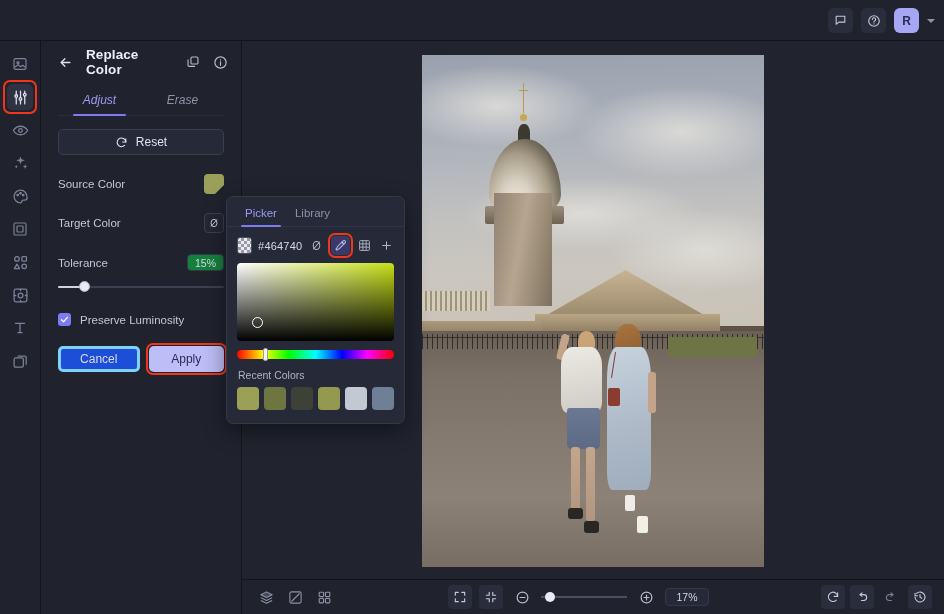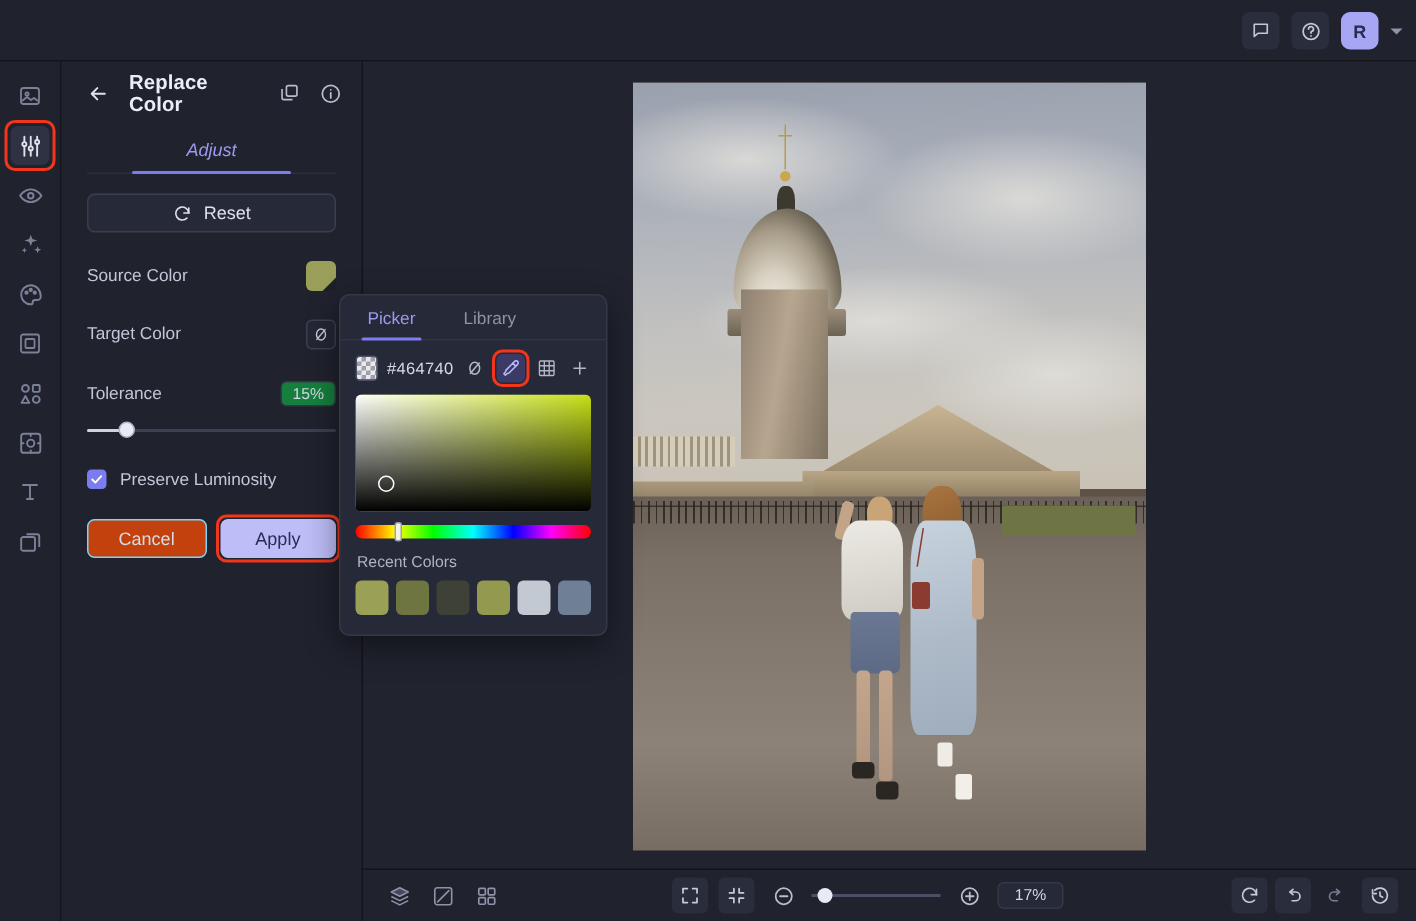--- a/index.html
+++ b/index.html
@@ -100,21 +100,21 @@
   .slider .fill { position: absolute; left: 0; top: 6px; height: 2px; background: #cfd3e0; border-radius: 2px; width: 16%; }
   .slider .knob {
     position: absolute; left: 16%; top: 1px; width: 11px; height: 11px; margin-left: -5.5px;
     border-radius: 50%; background: #e9ebf4; border: 1px solid #aeb2c4; cursor: pointer;
   }
   .chk-row { display: flex; align-items: center; gap: 9px; margin-top: 19px; }
   .chk { width: 13px; height: 13px; border-radius: 3px; background: #7b7cf0; display: flex; align-items: center; justify-content: center; cursor: pointer; }
   .chk-label { color: #c2c6d6; font-size: 11.5px; }
   .btn-row { display: flex; gap: 9px; margin-top: 20px; }
   .btn { flex: 1; height: 26px; border-radius: 5px; font-size: 12px; display: flex; align-items: center; justify-content: center; cursor: pointer; }
-  .btn.cancel { background: #c2410c; border: 1px solid #7dd3fc; color: #d8dbe6; }
+  .btn.cancel { background: #1d4ed8; border: 3px solid #7dd3fc; color: #d8dbe6; }
   .btn.apply { background: #bdbdf7; color: #2c2b57; }
   .apply-wrap { flex: 1; outline: 2.5px solid #f2361a; outline-offset: 1.5px; border-radius: 4px; display: flex; }
 
   
   .canvas {
     position: absolute; left: 242px; top: 41px; width: 702px; height: 538px;
     background: #21242f;
   }
   .photo {
     position: absolute; left: 180px; top: 14px; width: 342px; height: 512px;
@@ -171,21 +171,21 @@
   .p2-strap { position: absolute; left: 55.8%; top: 58%; width: 1.2px; height: 26px; background: #8a3c31; transform: rotate(9deg); }
   .p2-shoeL { position: absolute; left: 59.5%; top: 86%; width: 2.8%; height: 3%; background: #efece6; border-radius: 2px; }
   .p2-shoeR { position: absolute; left: 63%; top: 90%; width: 3%; height: 3.4%; background: #f2efe9; border-radius: 2px; }
 
   
   .picker {
     position: absolute; left: 226px; top: 196px; width: 179px; height: 228px;
     background: #262937; border: 1px solid #343848; border-radius: 7px;
     box-shadow: 0 7px 22px rgba(0,0,0,.45); z-index: 40;
   }
-  .pk-tabs { display: flex; gap: 16px; padding: 8px 10px 0 10px; border-bottom: 1px solid #313547; }
+  .pk-tabs { display: flex; gap: 2px; padding: 8px 10px 0 10px; border-bottom: 1px solid #313547; }
   .pk-tab { font-size: 11.5px; color: #8d92a6; padding: 2px 8px 7px; cursor: pointer; position: relative; }
   .pk-tab.active { color: #9a9bf0; }
   .pk-tab.active:after { content: ""; position: absolute; left: 4px; right: 4px; bottom: -1px; height: 2px; background: #7c7df0; border-radius: 2px; }
   .pk-hexrow { display: flex; align-items: center; gap: 6px; padding: 9px 9px 0 10px; }
   .checker {
     width: 17px; height: 17px; border-radius: 3px; border: 1px solid #4a4f63;
     background-image: linear-gradient(45deg,#9a9aa5 25%,transparent 25%,transparent 75%,#9a9aa5 75%),
                       linear-gradient(45deg,#9a9aa5 25%,#e9e9ef 25%,#e9e9ef 75%,#9a9aa5 75%);
     background-size: 6px 6px; background-position: 0 0, 3px 3px; cursor: pointer;
   }
@@ -345,20 +345,21 @@
         <svg width="15" height="15" viewBox="0 0 24 24" fill="none" stroke="#b8bccb" stroke-width="1.9">
           <circle cx="12" cy="12" r="9"></circle>
             <path d="M12 11v5.5" stroke-linecap="round"></path>
             <circle cx="12" cy="7.8" r="1" fill="#b8bccb" stroke="none"></circle>
         </svg>
       </span>
     </div>
 
     <div class="tabs">
       <div class="tab active">Adjust</div>
+      <div class="tab">Erase</div>
     </div>
 
     <div class="pbody">
       <div class="reset">
         <svg width="13" height="13" viewBox="0 0 24 24" fill="none" stroke="#dfe2ec" stroke-width="2" stroke-linecap="round">
           <path d="M20 11a8 8 0 1 0-2.3 6.4"></path>
             <path d="M20 5v6h-6"></path>
         </svg>
         <span>Reset</span>
       </div>

